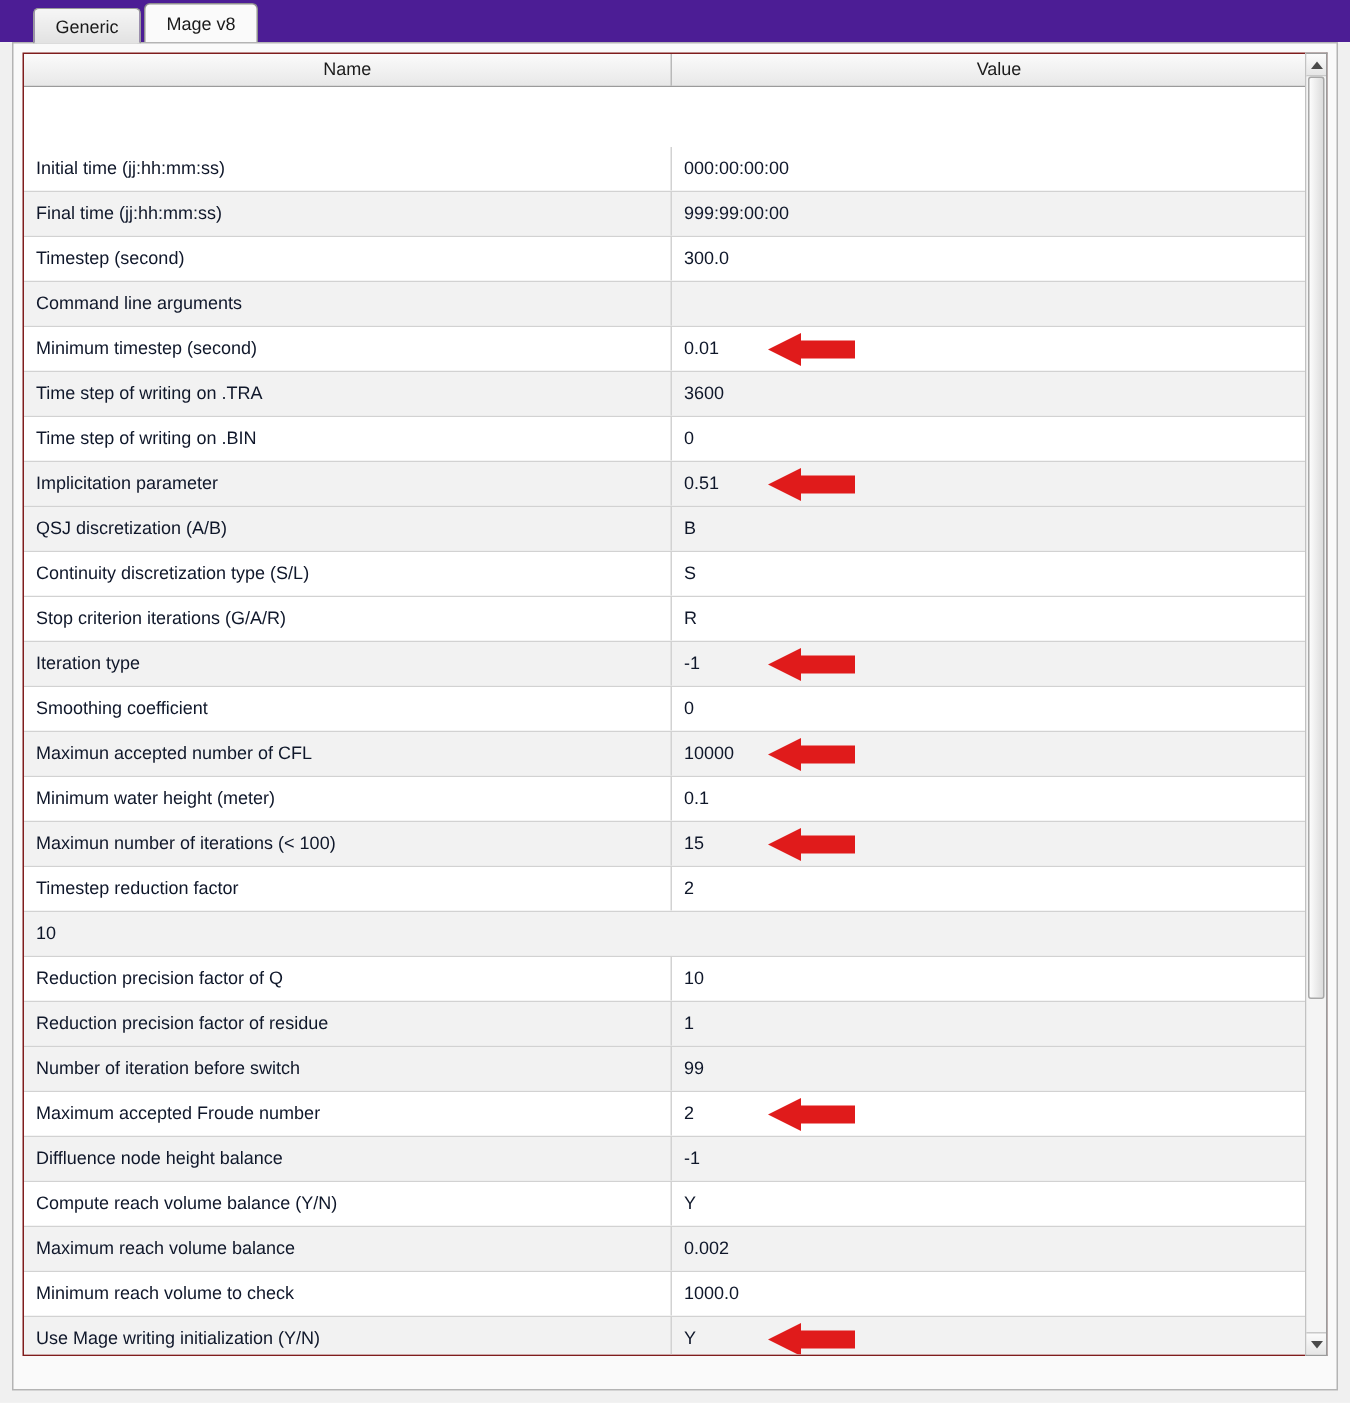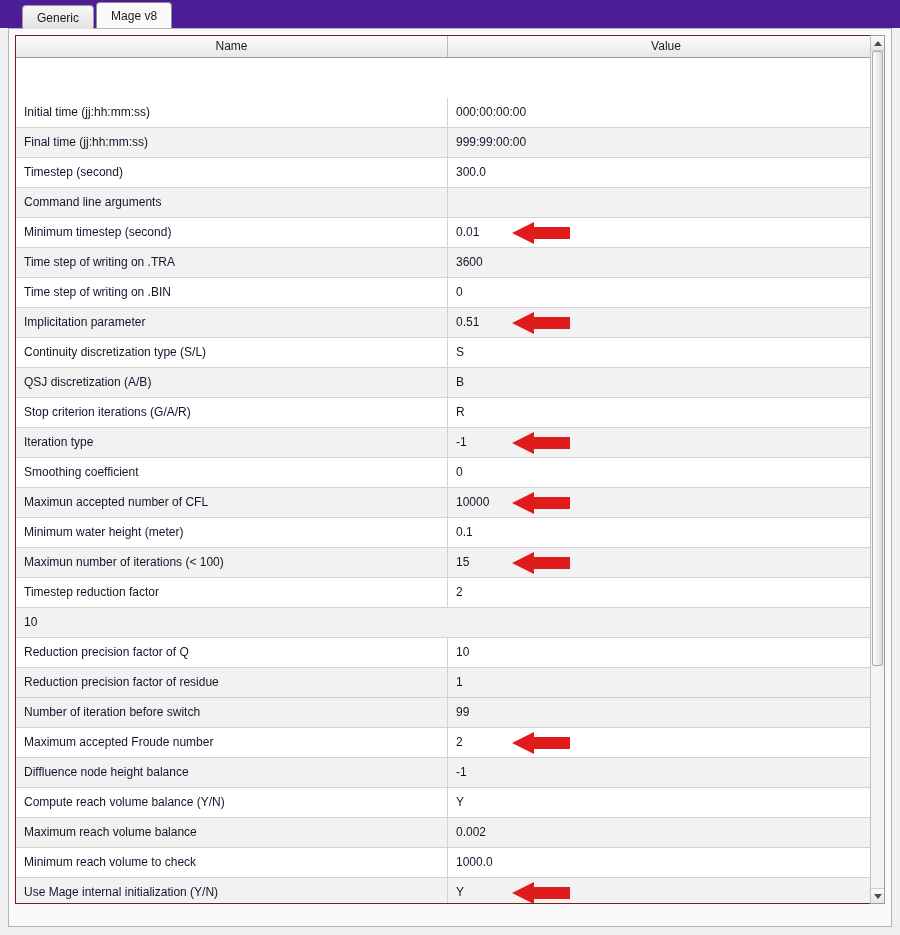--- a/index.html
+++ b/index.html
@@ -223,28 +223,28 @@
           <div class="row">
             <div class="cell name">Time step of writing on .BIN</div>
             <div class="cell value"><span>0</span></div>
           </div>
           <div class="row shaded">
             <div class="cell name">Implicitation parameter</div>
             <div class="cell value"><span>0.51</span><span class="arrow"><svg width="62" height="22" viewBox="0 0 62 22">
                   <polygon points="62,5 62,17 26,17 26,22 4,11 26,0 26,5" fill="#e01b1b"></polygon>
                 </svg></span></div>
           </div>
+          <div class="row shaded">
+            <div class="cell name">QSJ discretization (A/B)</div>
+            <div class="cell value"><span>B</span></div>
+          </div>
           <div class="row">
             <div class="cell name">Continuity discretization type (S/L)</div>
             <div class="cell value"><span>S</span></div>
           </div>
-          <div class="row shaded">
-            <div class="cell name">QSJ discretization (A/B)</div>
-            <div class="cell value"><span>B</span></div>
-          </div>
           <div class="row">
             <div class="cell name">Stop criterion iterations (G/A/R)</div>
             <div class="cell value"><span>R</span></div>
           </div>
           <div class="row shaded">
             <div class="cell name">Iteration type</div>
             <div class="cell value"><span>-1</span><span class="arrow"><svg width="62" height="22" viewBox="0 0 62 22">
                   <polygon points="62,5 62,17 26,17 26,22 4,11 26,0 26,5" fill="#e01b1b"></polygon>
                 </svg></span></div>
           </div>
@@ -303,21 +303,21 @@
           </div>
           <div class="row shaded">
             <div class="cell name">Maximum reach volume balance</div>
             <div class="cell value"><span>0.002</span></div>
           </div>
           <div class="row">
             <div class="cell name">Minimum reach volume to check</div>
             <div class="cell value"><span>1000.0</span></div>
           </div>
           <div class="row shaded">
-            <div class="cell name">Use Mage internal initialization (Y/N)</div>
+            <div class="cell name">Use Mage writing initialization (Y/N)</div>
             <div class="cell value"><span>Y</span><span class="arrow"><svg width="62" height="22" viewBox="0 0 62 22">
                   <polygon points="62,5 62,17 26,17 26,22 4,11 26,0 26,5" fill="#e01b1b"></polygon>
                 </svg></span></div>
           </div>
         </div>
     </div>
 
     <div class="vscroll">
       <div class="sb-btn up">
         <span class="tri up"></span>

